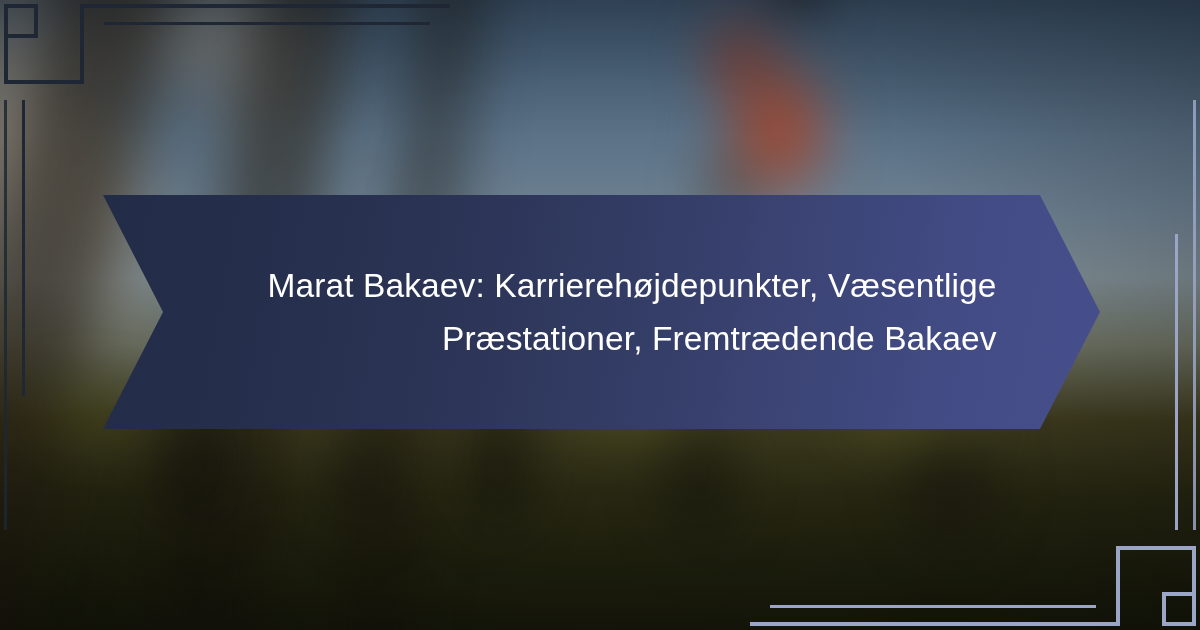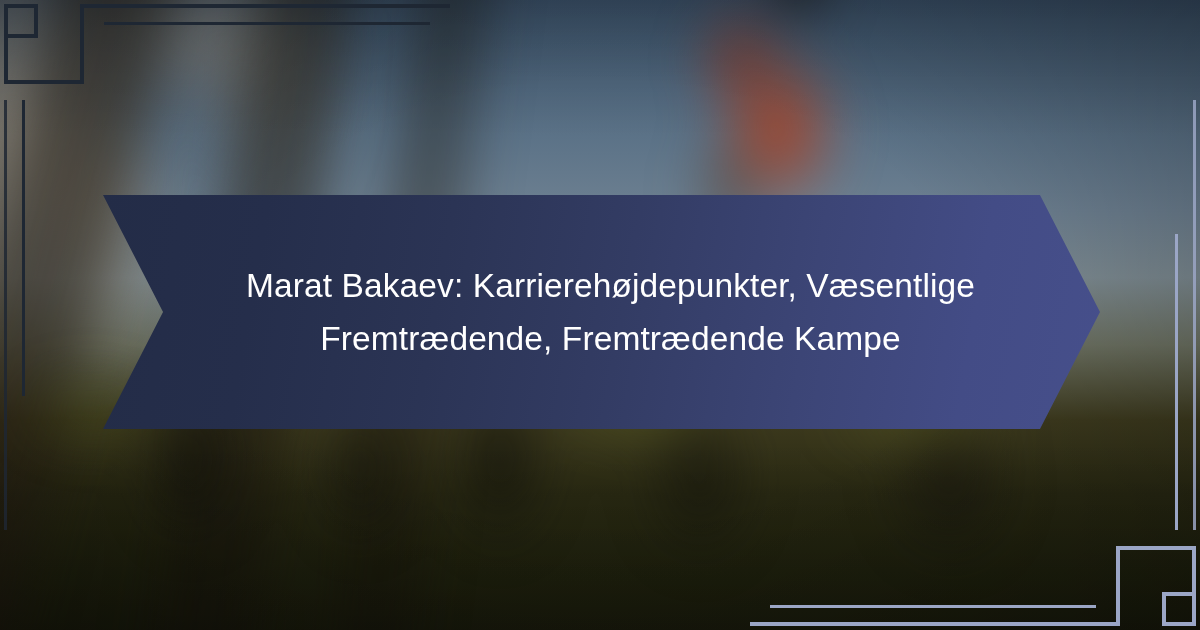--- a/index.html
+++ b/index.html
@@ -1,15 +1,15 @@
 <!DOCTYPE html>
 <html><head>
 <meta charset="utf-8">
 <style>
-  * { margin:0; padding:0; box-sizing:border-box; }
+  * { margin:0; padding:0; box-sizing:border-box;text-align:right; }
 
   html, body {
     width:1200px; height:630px;
     overflow:hidden;
     background:#0e1419;
     font-family:"Liberation Sans", sans-serif;
   }
 
   #card {
     position:relative;
@@ -178,17 +178,17 @@
     <i class="bv"></i>
     <i class="bh"></i>
     <i class="th"></i>
     <i class="tv"></i>
     <i class="ov"></i>
   </div>
 
   <div id="banner">
     <h1 id="banner-text">
       <span class="line">Marat Bakaev: Karrierehøjdepunkter, Væsentlige</span>
-      <span class="line">Fremtrædende, Fremtrædende Kampe</span>
+      <span class="line">Præstationer, Fremtrædende Bakaev</span>
     </h1>
   </div>
 
 </div>
 
 </body></html>

